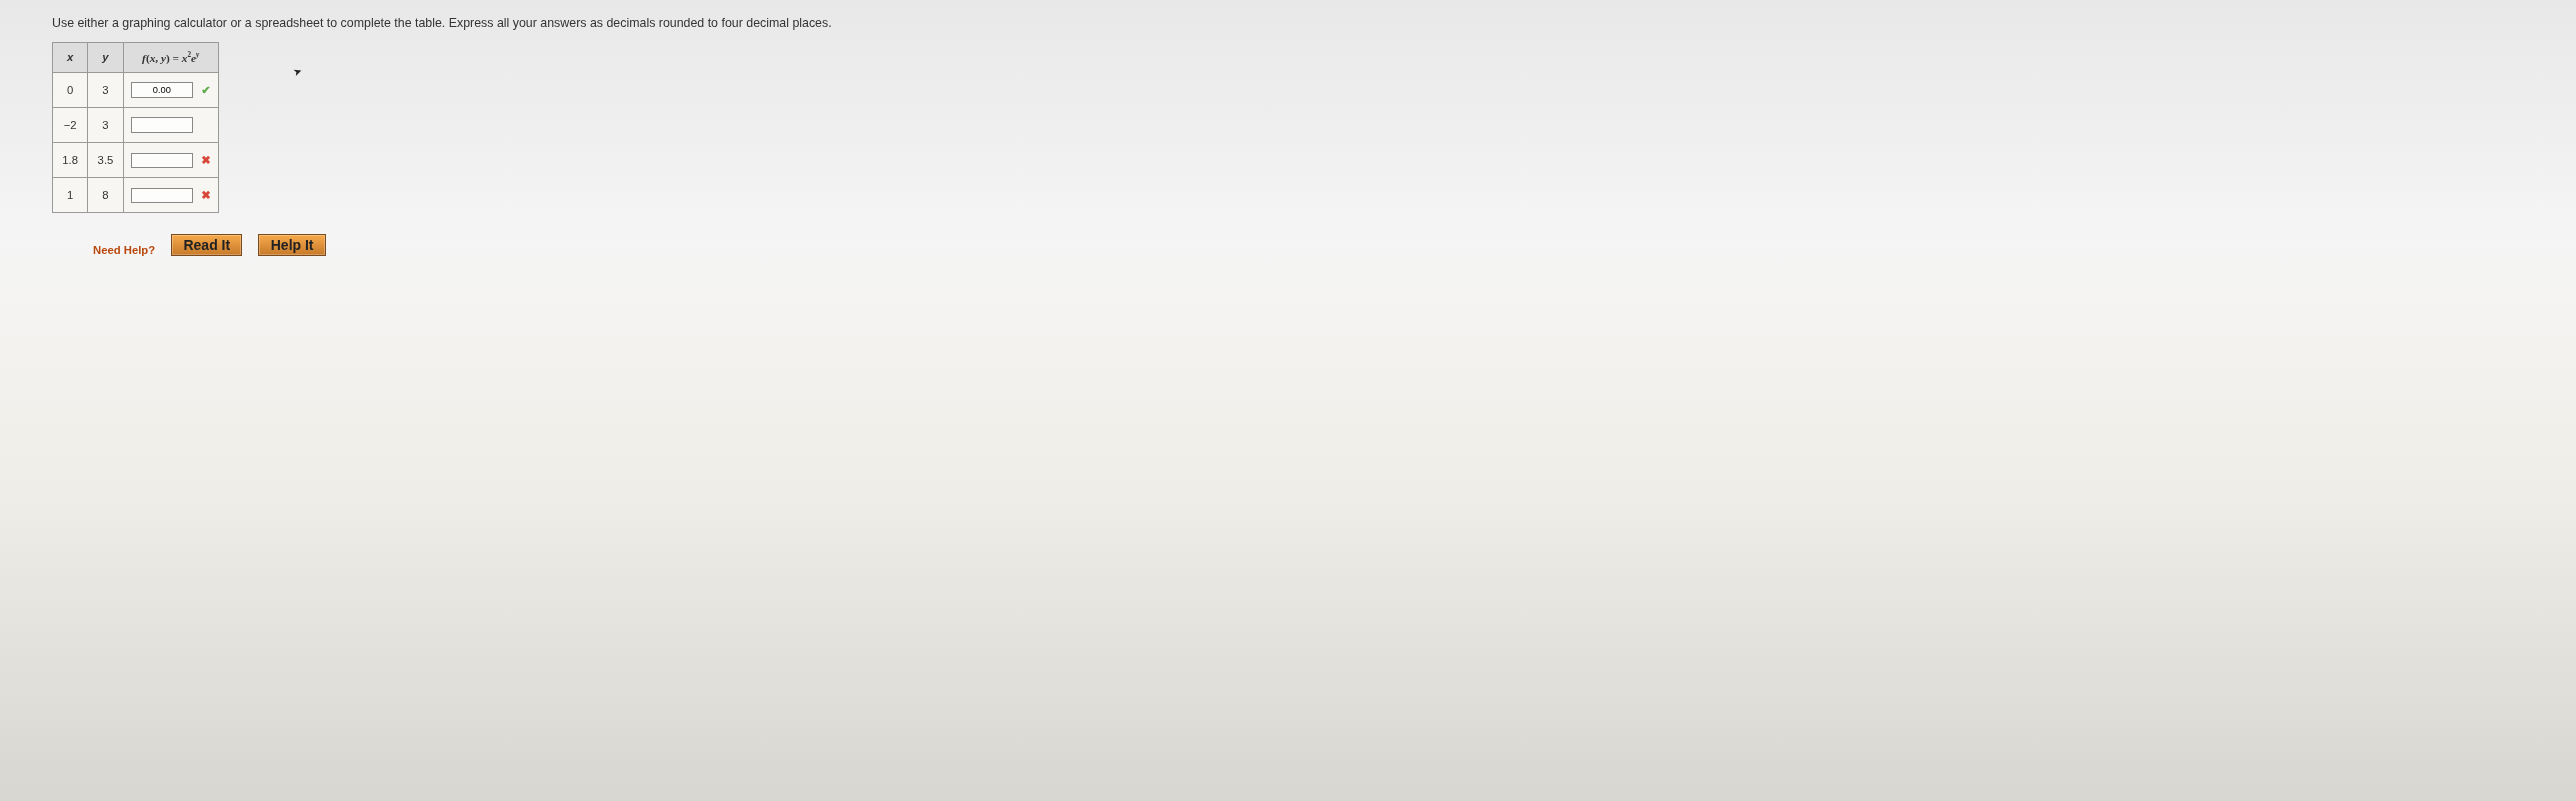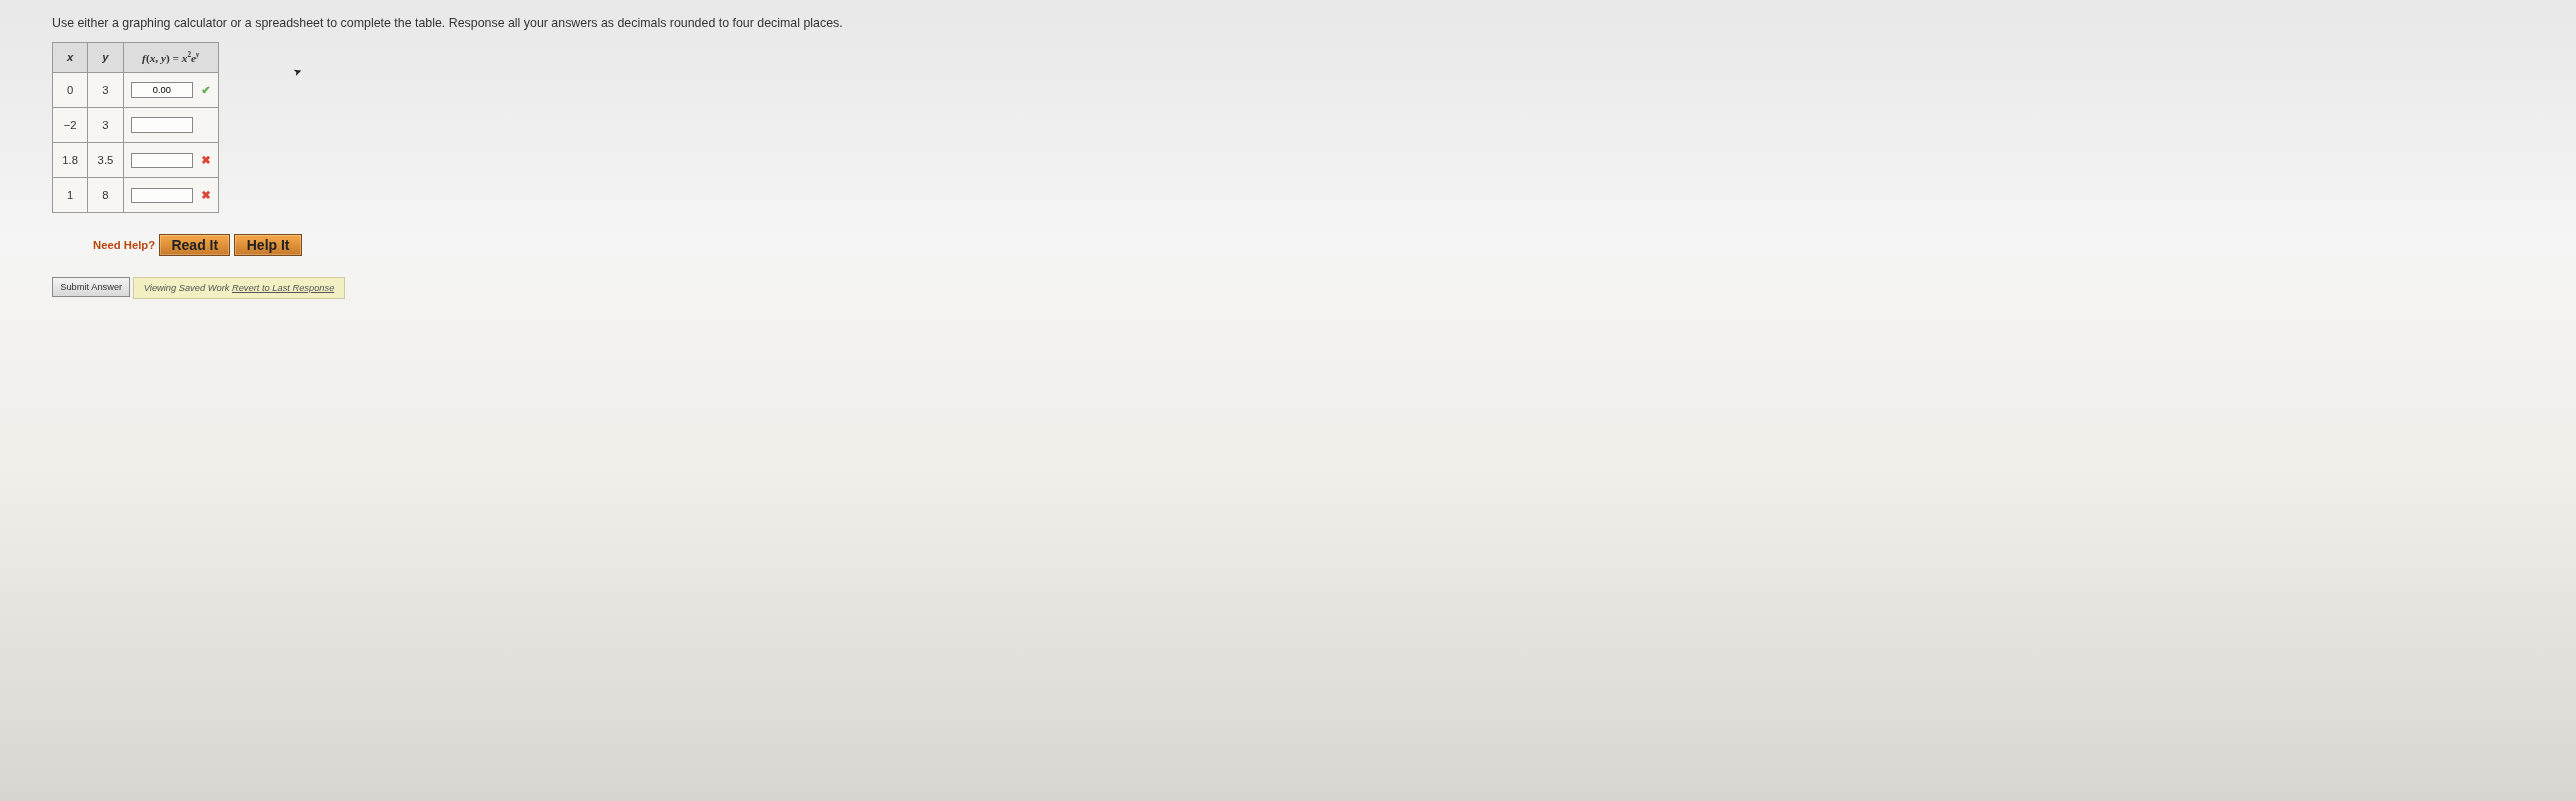--- a/index.html
+++ b/index.html
@@ -67,22 +67,22 @@
     vertical-align: middle;
     margin-left: 5.2px;
     font-weight: bold;
     font-size: 11.3px;
   }
   .feedback-correct { color: #5fae4c; }
   .feedback-wrong { color: #d9463a; }
   .help-row {
     margin: 15.5px 0 20.6px 0;
     display: flex;
-    align-items: center;
-    gap: 4px;
+    align-items: flex-end;
+    gap: 16px;
     padding-left: 41px;
   }
   .need-help {
     color: #b9480d;
     font-weight: bold;
     font-size: 11.3px;
   }
   .help-btn {
     display: inline-block;
     border: 0.5px solid #7a4a1e;
@@ -132,21 +132,21 @@
     pointer-events: none;
   }
   .page-wrap { position: relative; }
 </style>
 </head>
 <body>
 
 <div class="page-wrap">
 <div class="content">
 
-  <div class="instruction">Use either a graphing calculator or a spreadsheet to complete the table. Response all your answers as decimals rounded to four decimal places.</div>
+  <div class="instruction">Use either a graphing calculator or a spreadsheet to complete the table. Express all your answers as decimals rounded to four decimal places.</div>
 
   <table class="data-table">
     <thead>
       <tr>
         <th>x</th>
         <th>y</th>
         <th class="fn-col">
           <span class="ital">f</span><span>(</span><span class="ital">x</span><span>, </span><span class="ital">y</span><span>) = </span><span class="ital">x</span><sup>2</sup><span class="ital">e</span><sup class="ital">y</sup>
         </th>
       </tr>
@@ -185,23 +185,17 @@
       </tr>
     </tbody>
   </table>
 
   <div class="help-row">
     <span class="need-help">Need Help?</span>
     <span class="help-btn">Read It</span>
     <span class="help-btn">Help It</span>
   </div>
 
-  <div class="bottom-row">
-    <button class="submit-btn">Submit Answer</button>
-    <div class="saved-work-bar">
-      <span>Viewing Saved Work </span><a href="#">Revert to Last Response</a>
-    </div>
-  </div>
 
 </div>
 <span class="cursor-arrow">➤</span>
 </div>
 
 
 </body></html>

